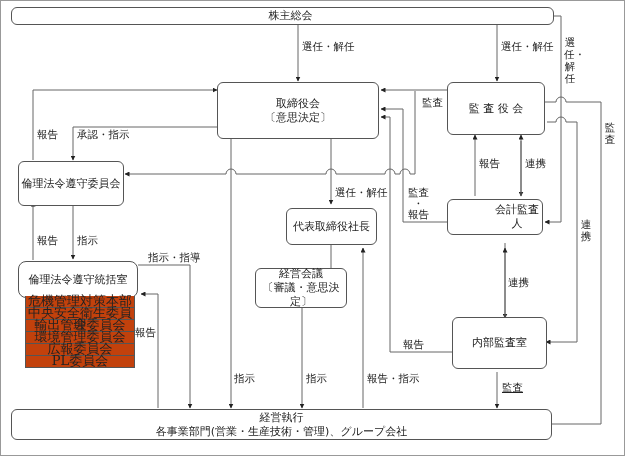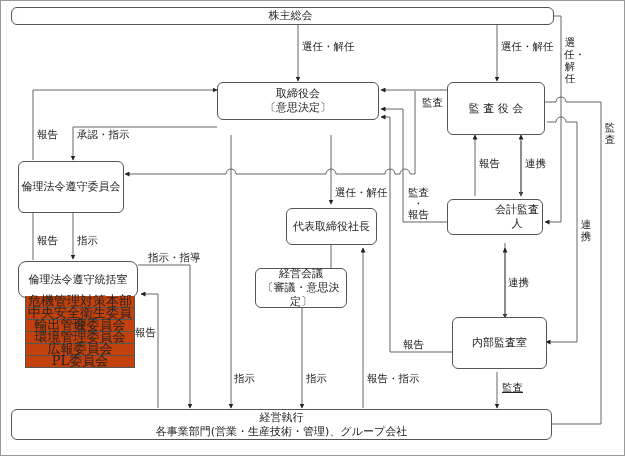--- a/index.html
+++ b/index.html
@@ -75,30 +75,30 @@
     <path d="M545,102 H556 a5,5 0 0 1 10,0 H601 V424 H545" marker-end="url(#ah)"></path>
 
     <path d="M497,372 V408" marker-end="url(#ah)"></path>
   </g>
 </svg>
 
 <div class="box" style="left:11px;top:7px;width:543px;height:18px;padding-left:16px;">
   <span>株主総会</span>
 </div>
 
-<div class="box" style="left:217px;top:82px;width:162px;height:38px;">
+<div class="box" style="left:217px;top:82px;width:162px;height:57px;">
   <span>取締役会</span>
   <span>〔意思決定〕</span>
 </div>
 
 <div class="box" style="left:447px;top:82px;width:98px;height:53px;">
   <span>監 査 役 会</span>
 </div>
 
-<div class="box" style="left:18px;top:161px;width:106px;height:52px;">
+<div class="box" style="left:18px;top:161px;width:106px;height:45px;">
   <span>倫理法令遵守委員会</span>
 </div>
 
 <div class="box" style="left:18px;top:261px;width:120px;height:37px;border-radius:8px;">
   <span>倫理法令遵守統括室</span>
 </div>
 
 <div class="cmt">
   <div>危機管理対策本部</div>
   <div>中央安全衛生委員会</div>

